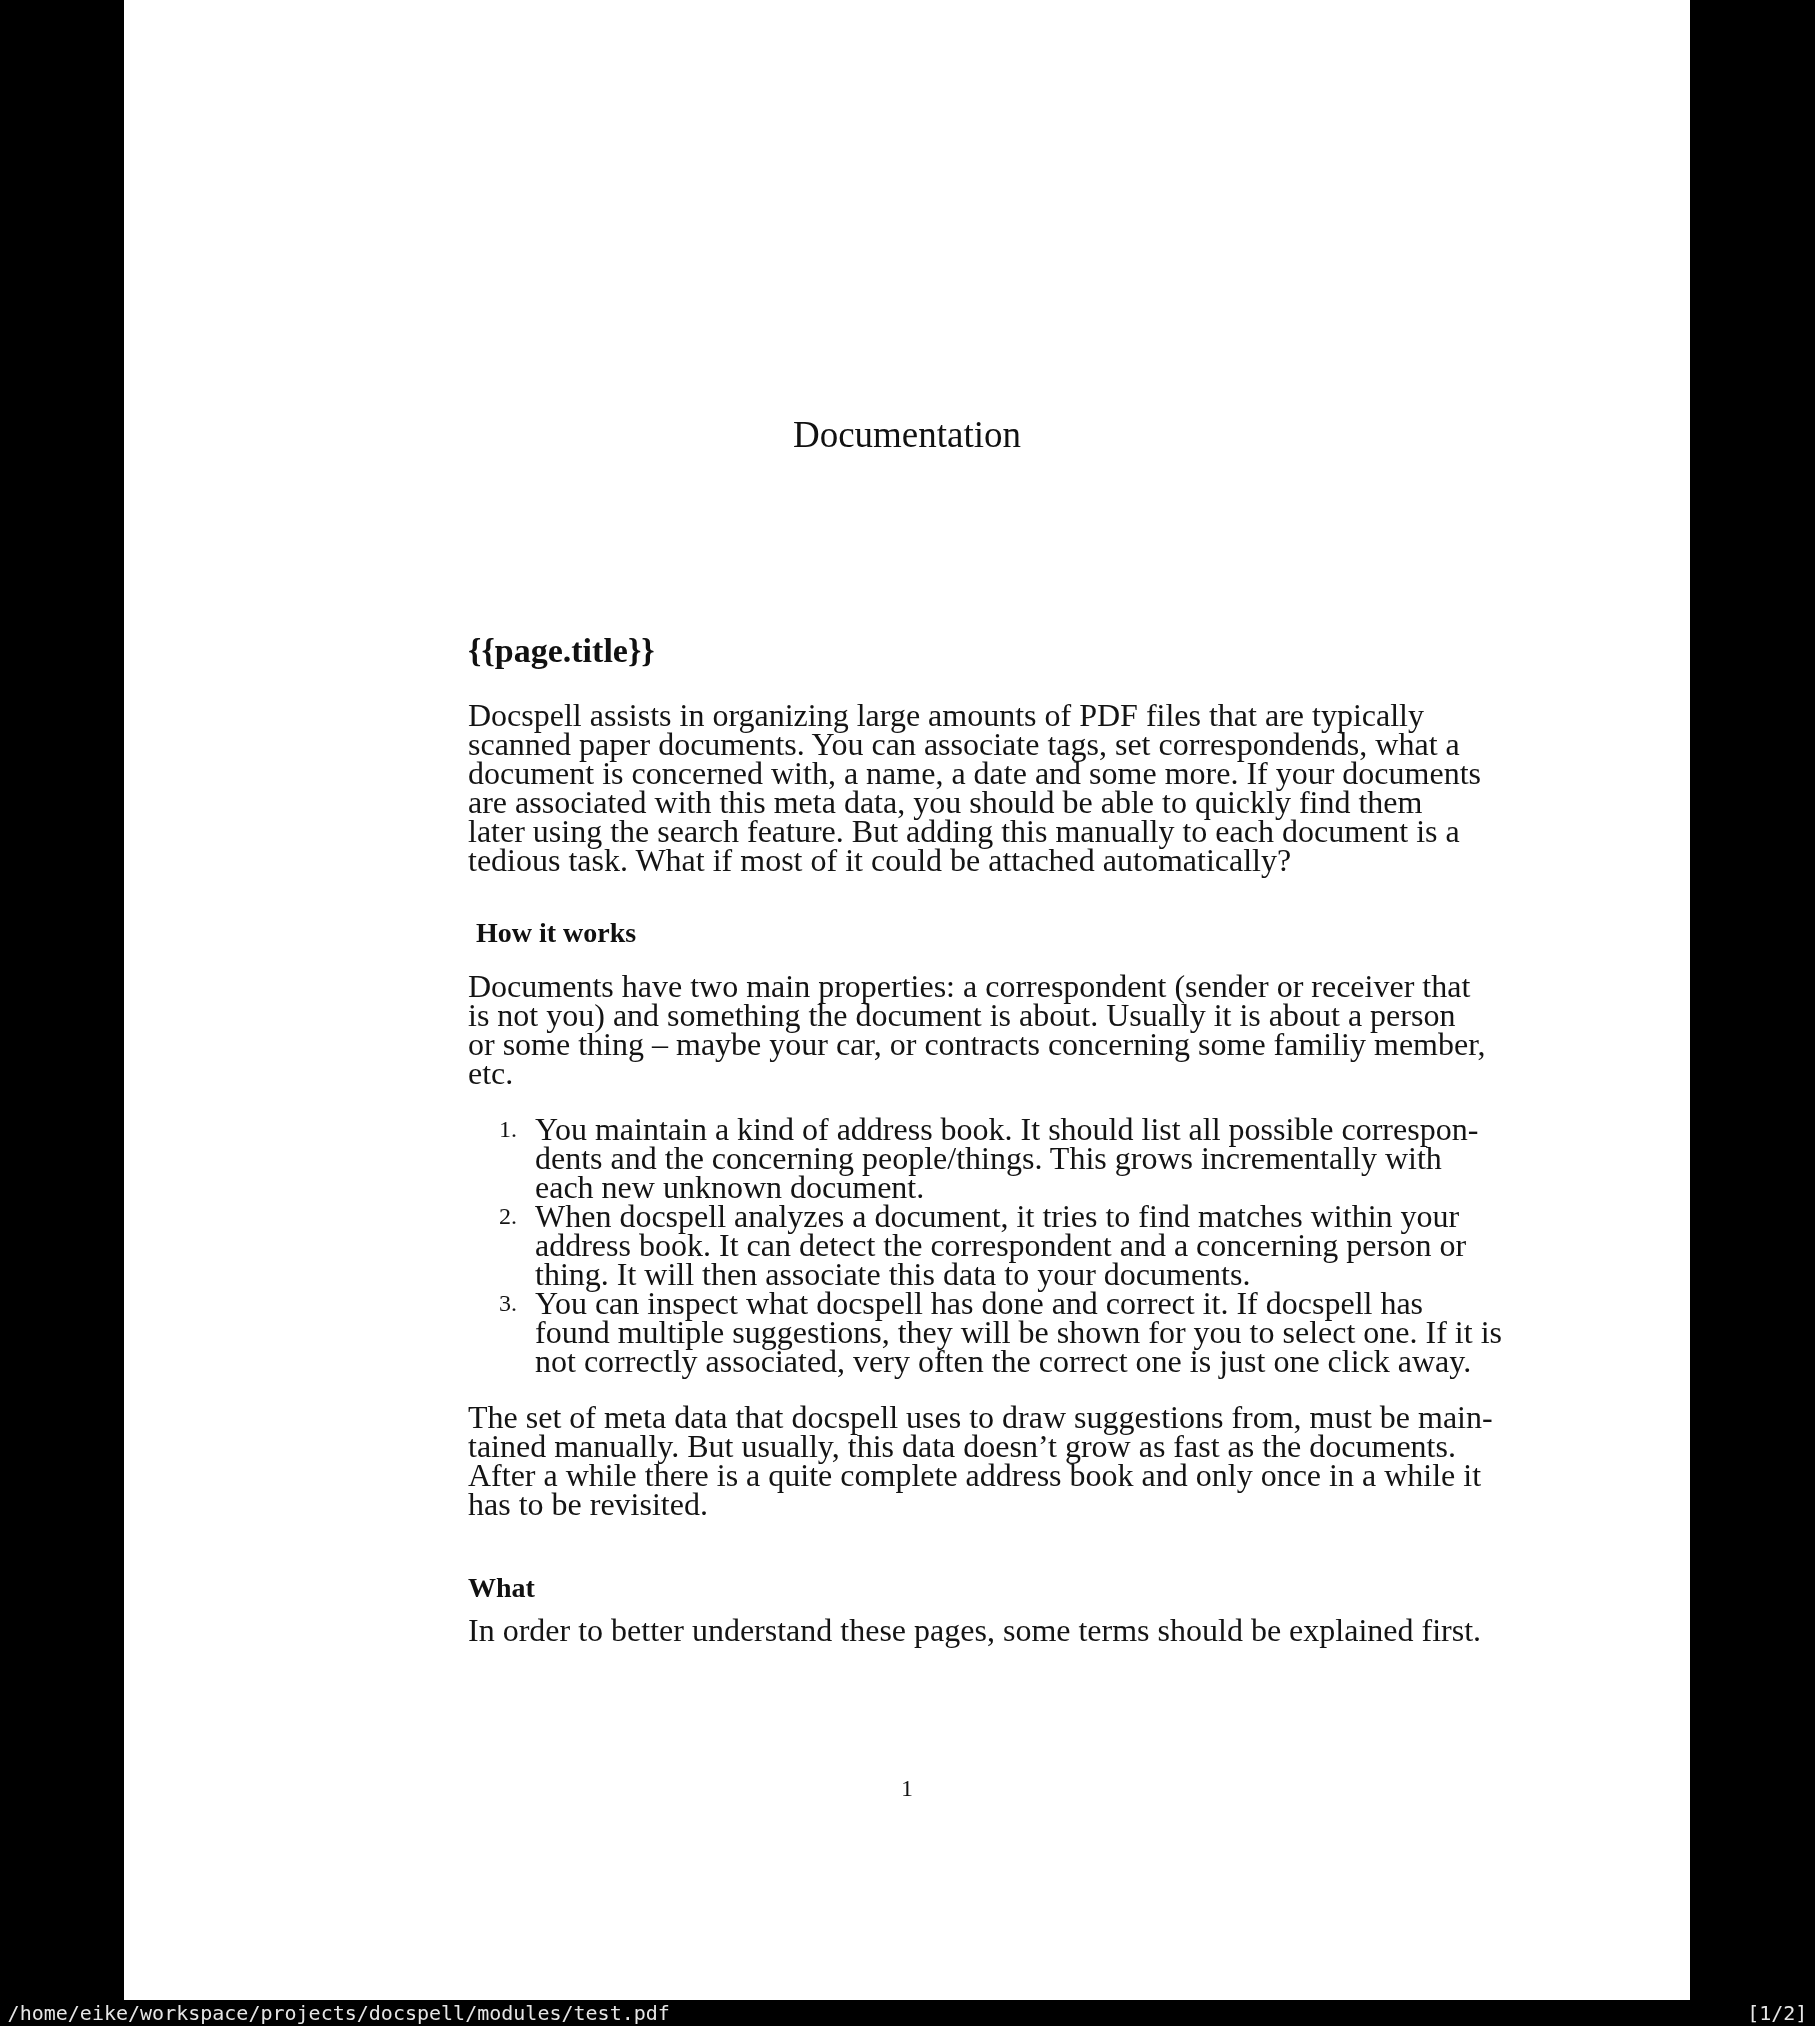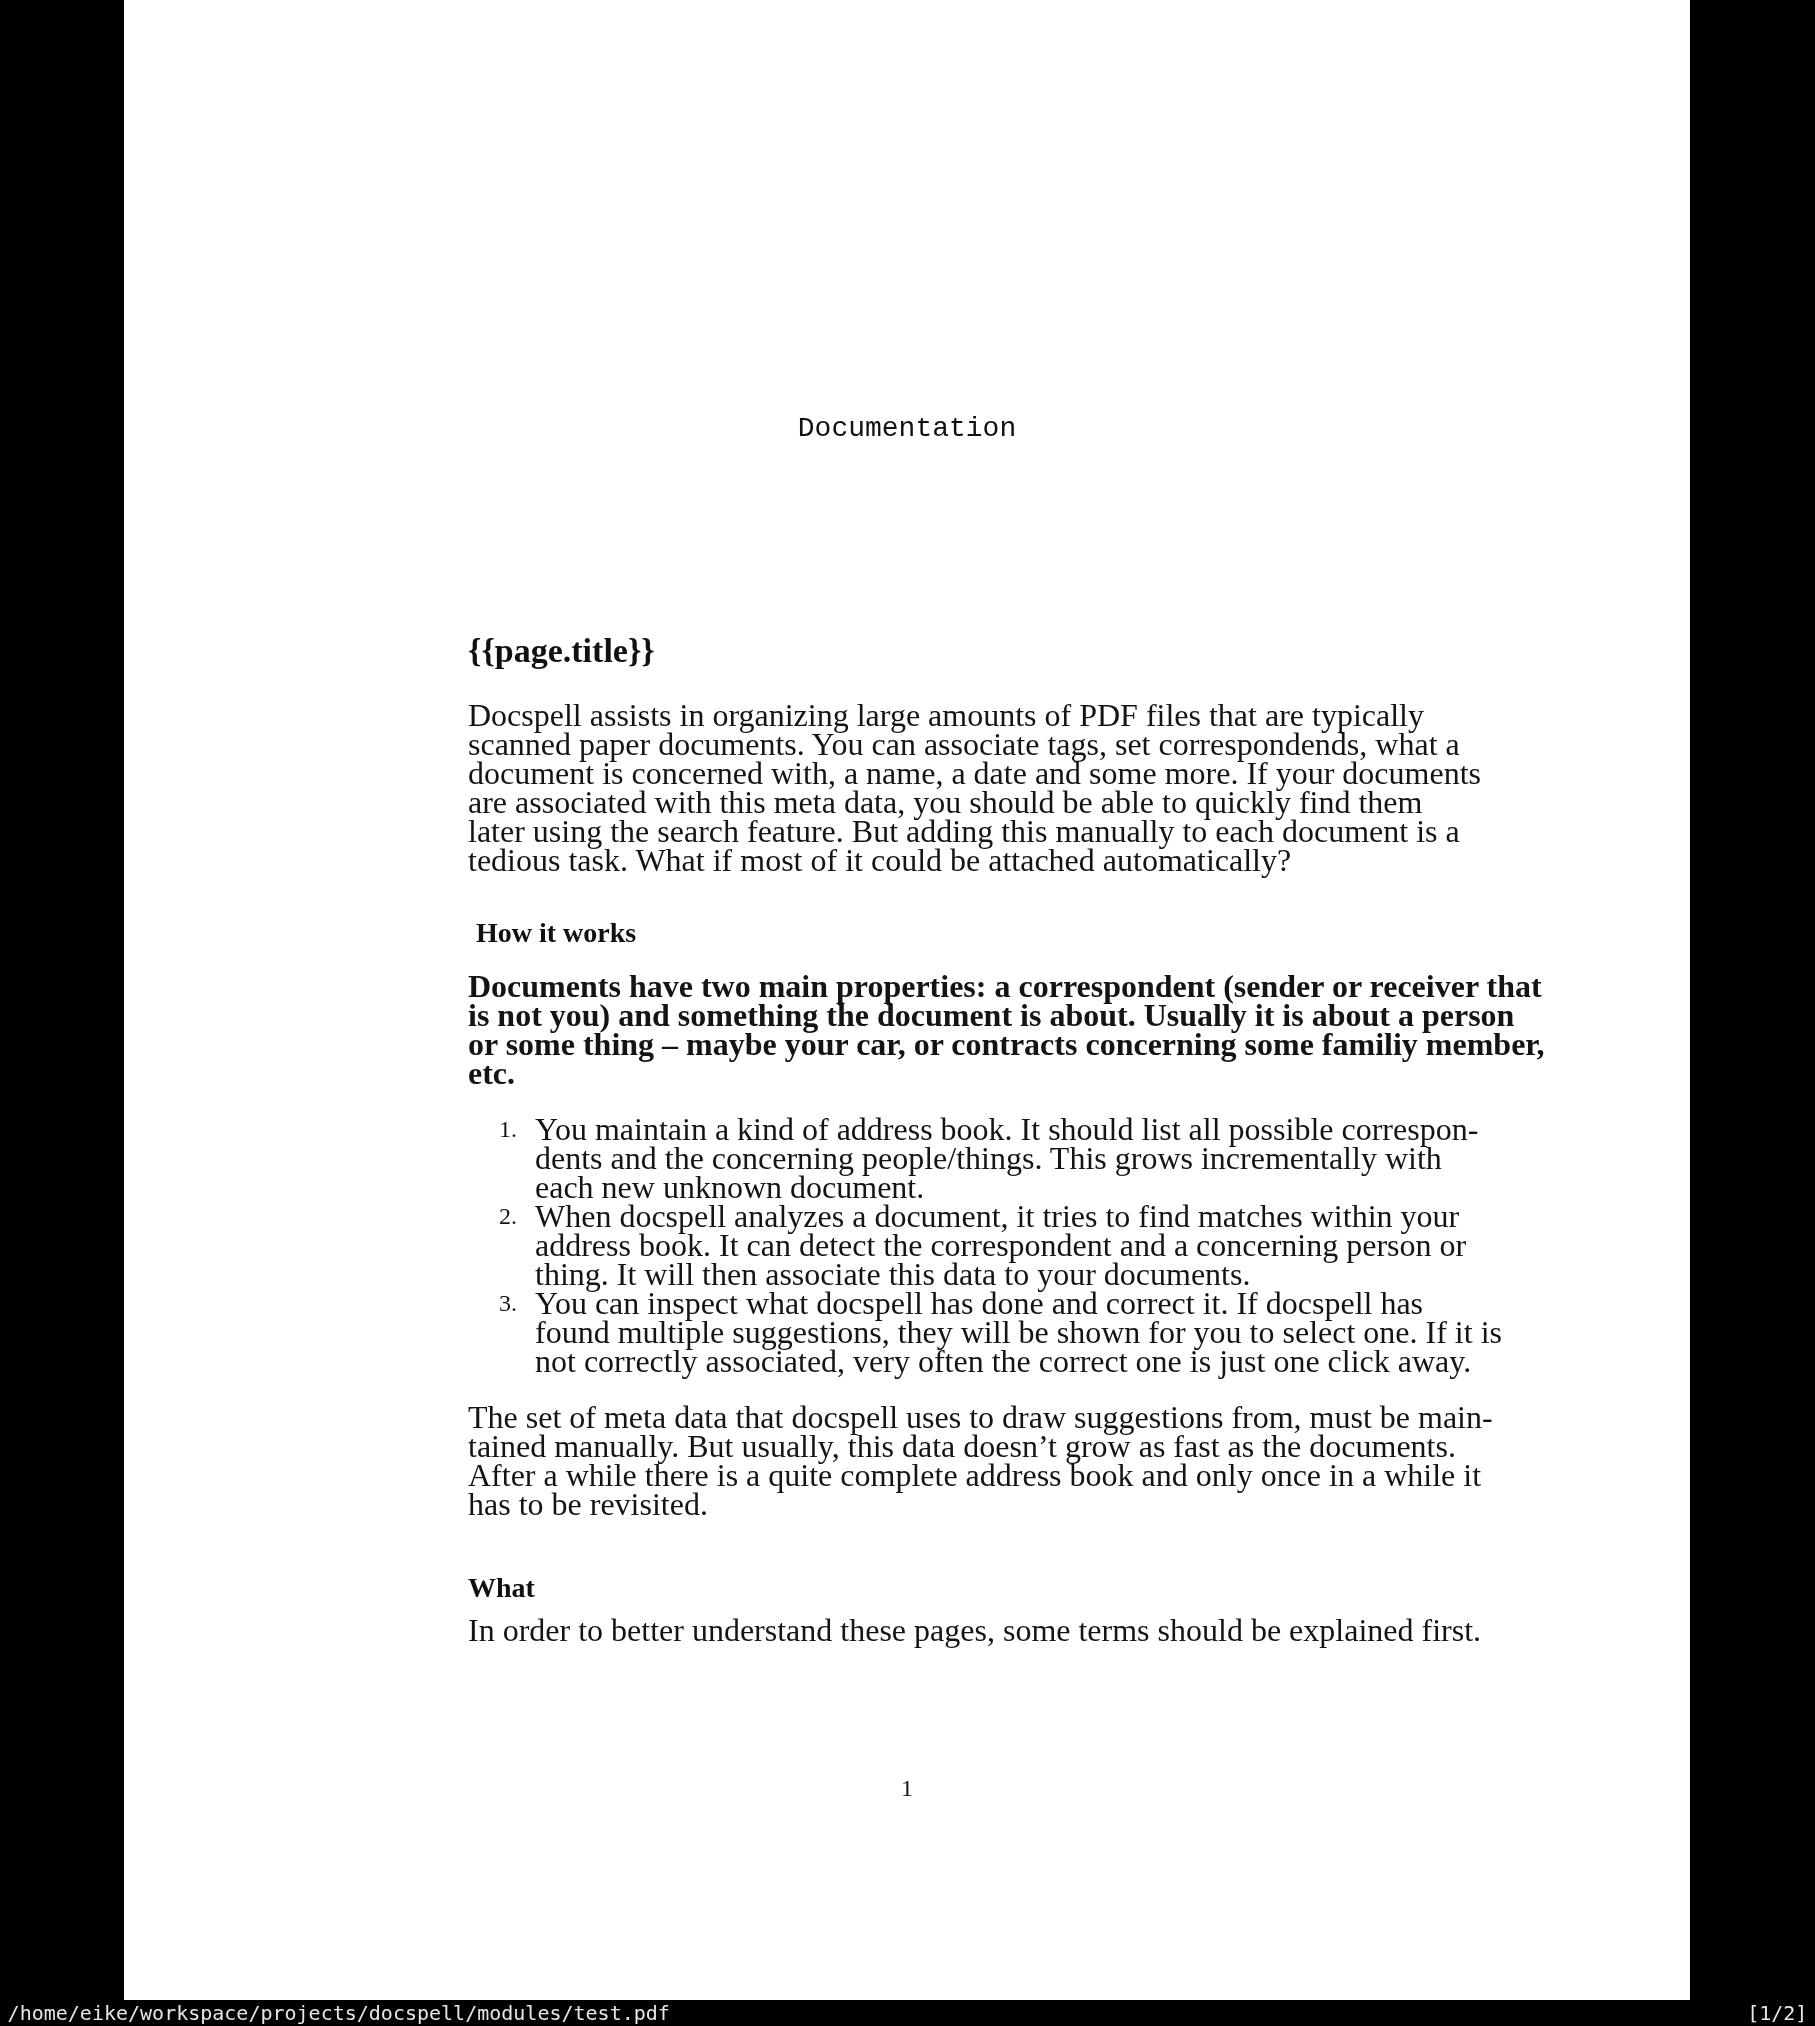--- a/index.html
+++ b/index.html
@@ -27,24 +27,23 @@
     height: 2026px;
     background: #ffffff;
     color: #000000;
   }
   .doc-title {
     position: absolute;
     top: 413px;
     left: 0;
     width: 100%;
     text-align: center;
-    font-size: 28px;
+    font-size: 37px;
     font-weight: 400;
     color: #111111;
-    font-family: Liberation Mono, monospace;
   }
   .content {
     position: absolute;
     left: 344px;
     width: 878px;
   }
   .h-section {
     font-size: 34px;
     font-weight: 700;
     color: #111111;
@@ -110,21 +109,21 @@
     box-sizing: border-box;
     z-index: 5;
   }
   .statusbar .path { white-space: nowrap; }
   .statusbar .pages { white-space: nowrap; }
 
   
   #h1-block   { position: absolute; top: 632px; }
   #p1-block   { position: absolute; top: 701px; }
   #h2-block   { position: absolute; top: 917px; margin-left: 8px; }
-  #p2-block   { position: absolute; top: 972px; font-weight: bold; }
+  #p2-block   { position: absolute; top: 972px; }
   #list-block { position: absolute; top: 1115px; left: 344px; width: 878px; }
   #p3-block   { position: absolute; top: 1403px; }
   #h3-block   { position: absolute; top: 1572px; }
   #p4-block   { position: absolute; top: 1616px; }
 </style>
 </head>
 <body>
 
 <div class="viewer">
 

